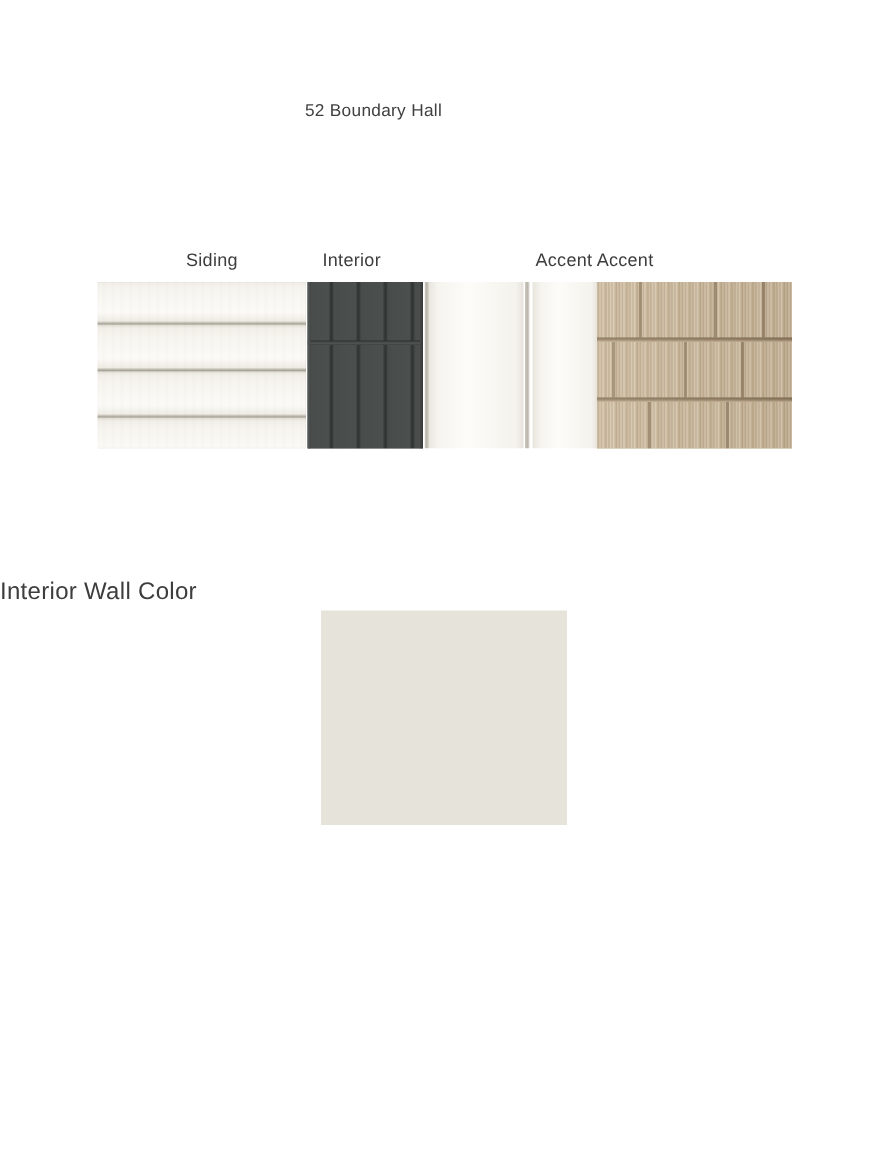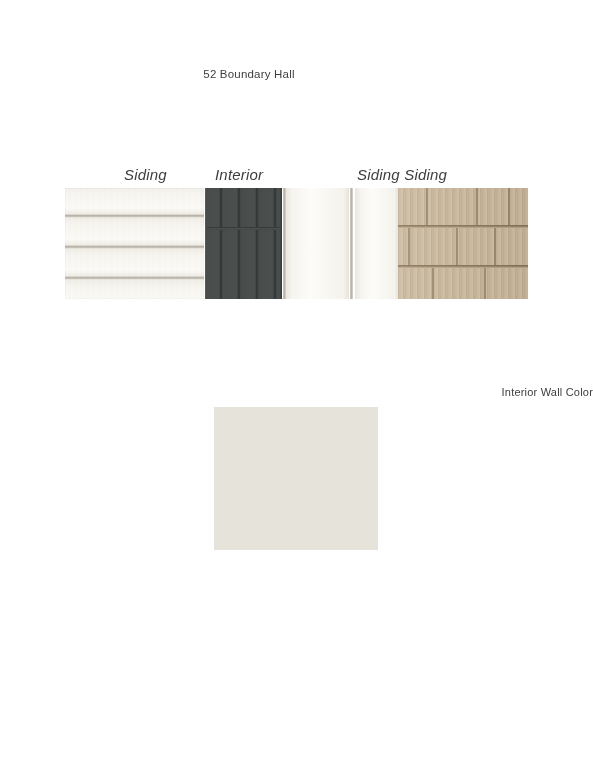--- a/index.html
+++ b/index.html
@@ -39,25 +39,24 @@
   
   .ext-labels {
     position: absolute;
     top: 166px;
     left: 0;
     width: 593px;
     height: 16px;
   }
   .ext-label {
     position: absolute;
-    font-size: 15px;
+    font-size: 12px;
     color: #3d3d3d;
     white-space: nowrap;
     letter-spacing: 0.2px;
-    font-style: italic;
   }
   .ext-label.siding      { left: 124px; }
   .ext-label.shutter     { left: 215px; }
   .ext-label.accent      { left: 357px; }
 
   .ext-row {
     position: absolute;
     top: 188px;
     left: 65px;
     width: 463px;
@@ -215,22 +214,22 @@
     background: linear-gradient(to right, rgba(255,255,255,0.10), rgba(0,0,0,0.04));
     pointer-events: none;
   }
 
   
   .int-label {
     position: absolute;
     top: 386px;
     left: 0;
     width: 593px;
-    text-align: right;
-    font-size: 11px;
+    text-align: left;
+    font-size: 16px;
     color: #3d3d3d;
     letter-spacing: 0.2px;
   }
   .int-swatch {
     position: absolute;
     top: 407px;
     left: 214px;
     width: 164px;
     height: 143px;
     background: #e6e3da;
@@ -239,21 +238,21 @@
 </head>
 <body>
 
 <div class="page">
 
   <div class="doc-title">52 Boundary Hall</div>
 
   <div class="ext-labels">
     <div class="ext-label siding">Siding</div>
     <div class="ext-label shutter">Interior</div>
-    <div class="ext-label accent">Siding Siding</div>
+    <div class="ext-label accent">Accent Accent</div>
   </div>
 
   <div class="ext-row">
 
     <div class="swatch sw-siding"></div>
 
     <div class="swatch sw-shutter">
       <div class="boards"></div>
       <div class="rail"></div>
       <div class="edge-l"></div>

